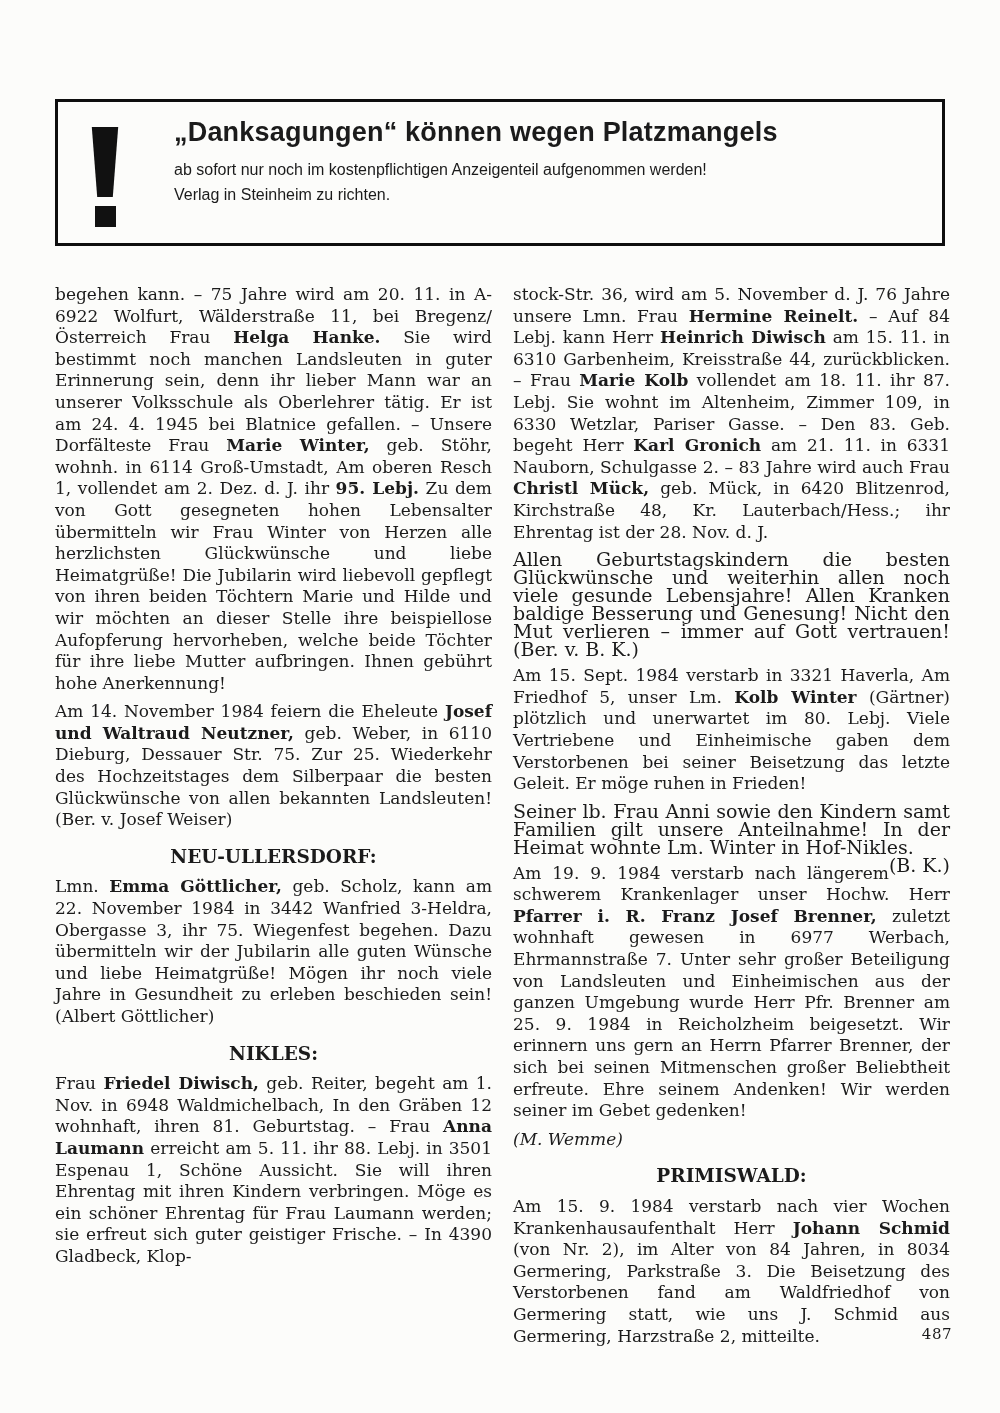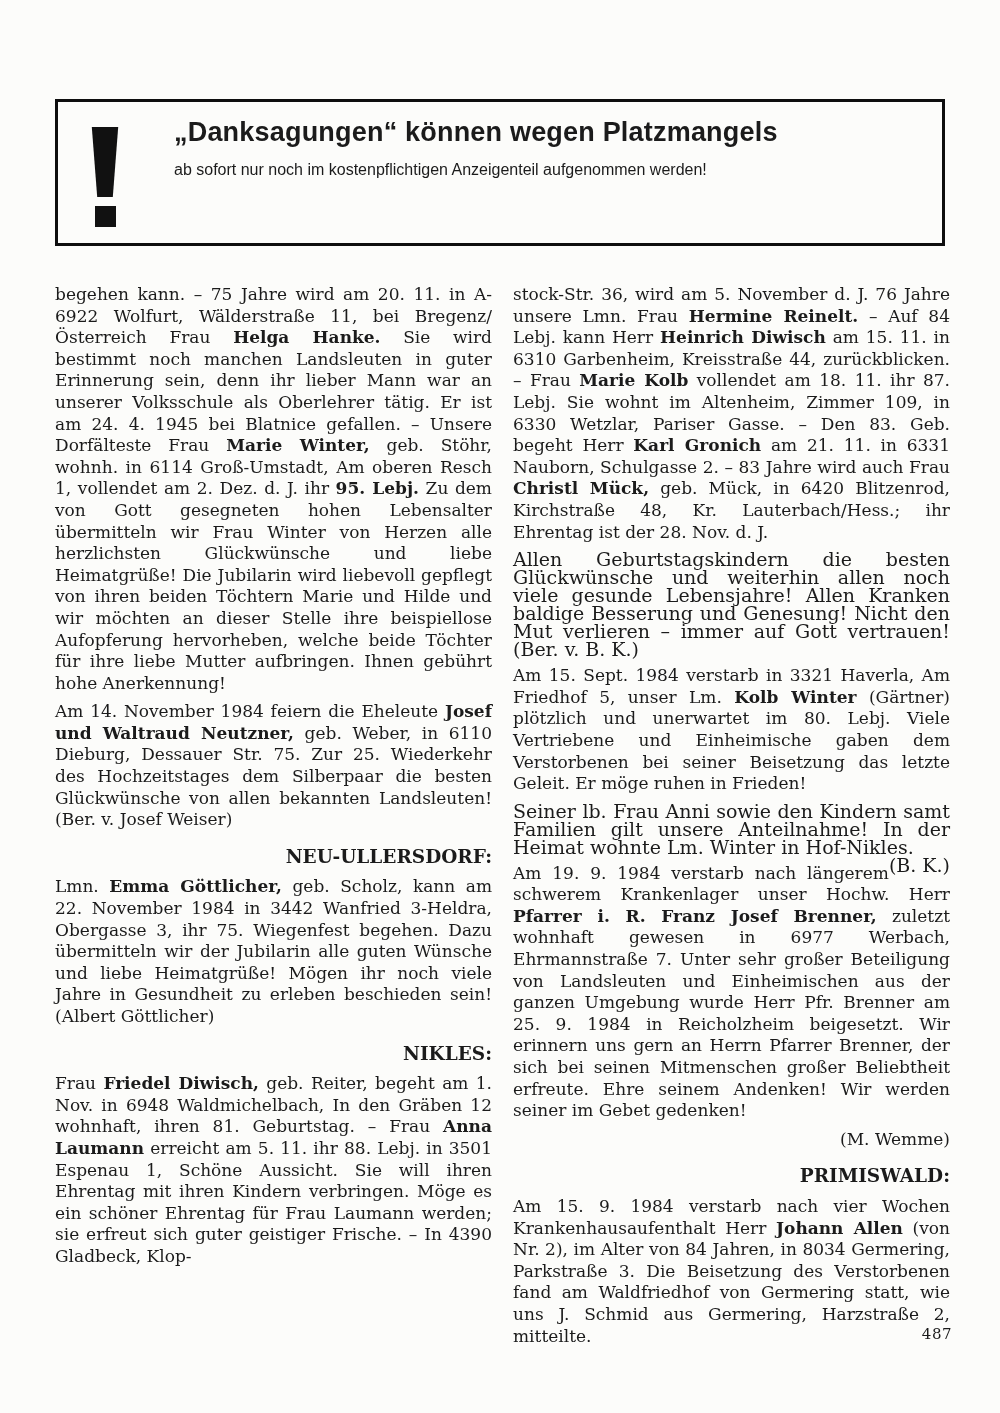--- a/index.html
+++ b/index.html
@@ -35,24 +35,24 @@
     font-size: 17px; line-height: 21.6px;
     text-align: justify;
     hyphens: auto;
   }
   .col-left  { left: 55px; }
   .col-right { left: 513px; }
 
   .block.paragraph { margin: 0 0 7px; }
   .block.small { font-size: 19px; line-height: 18px; margin: 0 0 7px; }
   .block.heading {
-    font-weight: bold; font-size: 18.5px; text-align: right;
+    font-weight: bold; font-size: 18.5px; text-align: center;
     margin: 15px 0 9px;
   }
-  .block.rightline { text-align: right; margin: 0 0 7px; }
+  .block.rightline { margin: 0 0 7px; font-style: italic; }
   .tail-right { float: right; }
   b { font-weight: bold; }
 
   .page-number {
     position: absolute; top: 1325px; right: 48px;
     font-size: 15px; letter-spacing: 0.5px;
   }
 </style>
 </head>
 <body>
@@ -60,36 +60,37 @@
 <div class="page">
 
   <div class="notice-box">
     <div class="excl">
       <div class="excl-bar"></div>
       <div class="excl-dot"></div>
     </div>
     <div class="notice-text">
       <div class="notice-headline">„Danksagungen“ können wegen Platzmangels</div>
       <div class="notice-line">ab sofort nur noch im kostenpflichtigen Anzeigenteil aufgenommen werden!</div>
+      <div class="notice-line">Verlag in Steinheim zu richten.</div>
     </div>
   </div>
 
   <div class="col col-left">
       <div class="block paragraph">begehen kann. – 75 Jahre wird am 20. 11. in A-6922 Wolfurt, Wälderstraße 11, bei Bregenz/Österreich Frau <b>Helga Hanke.</b> Sie wird bestimmt noch manchen Landsleuten in guter Erinnerung sein, denn ihr lieber Mann war an unserer Volksschule als Oberlehrer tätig. Er ist am 24. 4. 1945 bei Blatnice gefallen. – Unsere Dorfälteste Frau <b>Marie Winter,</b> geb. Stöhr, wohnh. in 6114 Groß-Umstadt, Am oberen Resch 1, vollendet am 2. Dez. d. J. ihr <b>95. Lebj.</b> Zu dem von Gott gesegneten hohen Lebensalter übermitteln wir Frau Winter von Herzen alle herzlichsten Glückwünsche und liebe Heimatgrüße! Die Jubilarin wird liebevoll gepflegt von ihren beiden Töchtern Marie und Hilde und wir möchten an dieser Stelle ihre beispiellose Aufopferung hervorheben, welche beide Töchter für ihre liebe Mutter aufbringen. Ihnen gebührt hohe Anerkennung!</div>
       <div class="block paragraph">Am 14. November 1984 feiern die Eheleute <b>Josef und Waltraud Neutzner,</b> geb. Weber, in 6110 Dieburg, Dessauer Str. 75. Zur 25. Wiederkehr des Hochzeitstages dem Silberpaar die besten Glückwünsche von allen bekannten Landsleuten! (Ber. v. Josef Weiser)</div>
       <div class="block heading">NEU-ULLERSDORF:</div>
       <div class="block paragraph">Lmn. <b>Emma Göttlicher,</b> geb. Scholz, kann am 22. November 1984 in 3442 Wanfried 3-Heldra, Obergasse 3, ihr 75. Wiegenfest begehen. Dazu übermitteln wir der Jubilarin alle guten Wünsche und liebe Heimatgrüße! Mögen ihr noch viele Jahre in Gesundheit zu erleben beschieden sein!  (Albert Göttlicher)</div>
       <div class="block heading">NIKLES:</div>
       <div class="block paragraph">Frau <b>Friedel Diwisch,</b> geb. Reiter, begeht am 1. Nov. in 6948 Waldmichelbach, In den Gräben 12 wohnhaft, ihren 81. Geburtstag. – Frau <b>Anna Laumann</b> erreicht am 5. 11. ihr 88. Lebj. in 3501 Espenau 1, Schöne Aussicht. Sie will ihren Ehrentag mit ihren Kindern verbringen. Möge es ein schöner Ehrentag für Frau Laumann werden; sie erfreut sich guter geistiger Frische. – In 4390 Gladbeck, Klop-</div>
     </div>
   <div class="col col-right">
       <div class="block paragraph">stock-Str. 36, wird am 5. November d. J. 76 Jahre unsere Lmn. Frau <b>Hermine Reinelt.</b> – Auf 84 Lebj. kann Herr <b>Heinrich Diwisch</b> am 15. 11. in 6310 Garbenheim, Kreisstraße 44, zurückblicken. – Frau <b>Marie Kolb</b> vollendet am 18. 11. ihr 87. Lebj. Sie wohnt im Altenheim, Zimmer 109, in 6330 Wetzlar, Pariser Gasse. – Den 83. Geb. begeht Herr <b>Karl Gronich</b> am 21. 11. in 6331 Nauborn, Schulgasse 2. – 83 Jahre wird auch Frau <b>Christl Mück,</b> geb. Mück, in 6420 Blitzenrod, Kirchstraße 48, Kr. Lauterbach/Hess.; ihr Ehrentag ist der 28. Nov. d. J.</div>
       <div class="block small">Allen Geburtstagskindern die besten Glückwünsche und weiterhin allen noch viele gesunde Lebensjahre! Allen Kranken baldige Besserung und Genesung! Nicht den Mut verlieren – immer auf Gott vertrauen! (Ber. v. B. K.)</div>
       <div class="block paragraph">Am 15. Sept. 1984 verstarb in 3321 Haverla, Am Friedhof 5, unser Lm. <b>Kolb Winter</b> (Gärtner) plötzlich und unerwartet im 80. Lebj. Viele Vertriebene und Einheimische gaben dem Verstorbenen bei seiner Beisetzung das letzte Geleit. Er möge ruhen in Frieden!</div>
       <div class="block small">Seiner lb. Frau Anni sowie den Kindern samt Familien gilt unsere Anteilnahme! In der Heimat wohnte Lm. Winter in Hof-Nikles.<span class="tail-right">(B. K.)</span></div>
       <div class="block paragraph">Am 19. 9. 1984 verstarb nach längerem schwerem Krankenlager unser Hochw. Herr <b>Pfarrer i. R. Franz Josef Brenner,</b> zuletzt wohnhaft gewesen in 6977 Werbach, Ehrmannstraße 7. Unter sehr großer Beteiligung von Landsleuten und Einheimischen aus der ganzen Umgebung wurde Herr Pfr. Brenner am 25. 9. 1984 in Reicholzheim beigesetzt. Wir erinnern uns gern an Herrn Pfarrer Brenner, der sich bei seinen Mitmenschen großer Beliebtheit erfreute. Ehre seinem Andenken! Wir werden seiner im Gebet gedenken!</div>
       <div class="block rightline">(M. Wemme)</div>
       <div class="block heading">PRIMISWALD:</div>
-      <div class="block paragraph">Am 15. 9. 1984 verstarb nach vier Wochen Krankenhausaufenthalt Herr <b>Johann Allen</b> (von Nr. 2), im Alter von 84 Jahren, in 8034 Germering, Parkstraße 3. Die Beisetzung des Verstorbenen fand am Waldfriedhof von Germering statt, wie uns J. Schmid aus Germering, Harzstraße 2, mitteilte.</div>
+      <div class="block paragraph">Am 15. 9. 1984 verstarb nach vier Wochen Krankenhausaufenthalt Herr <b>Johann Schmid</b> (von Nr. 2), im Alter von 84 Jahren, in 8034 Germering, Parkstraße 3. Die Beisetzung des Verstorbenen fand am Waldfriedhof von Germering statt, wie uns J. Schmid aus Germering, Harzstraße 2, mitteilte.</div>
     </div>
 
   <div class="page-number">487</div>
 </div>
 
 </body></html>

